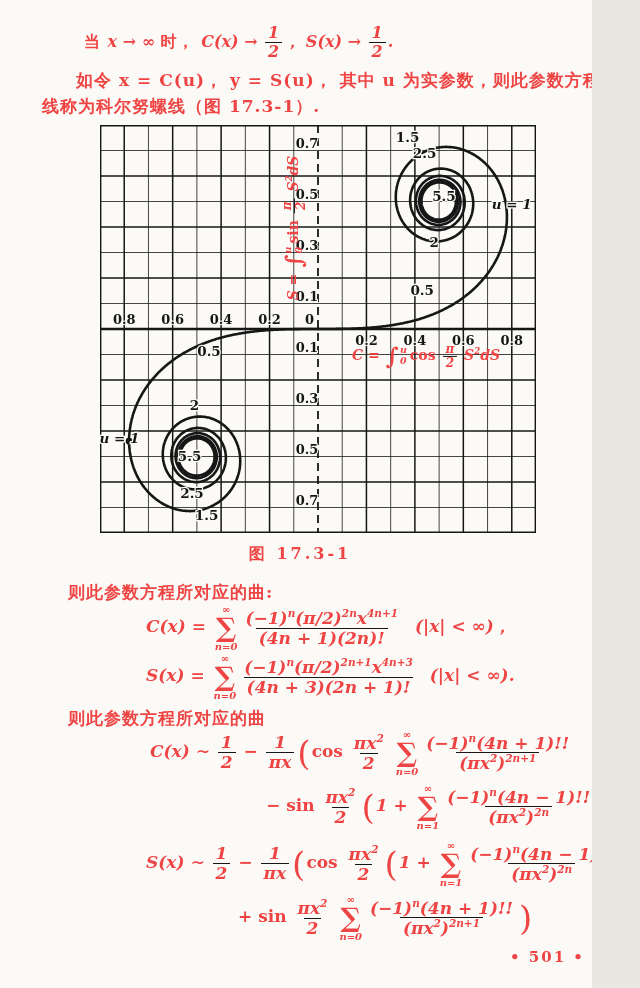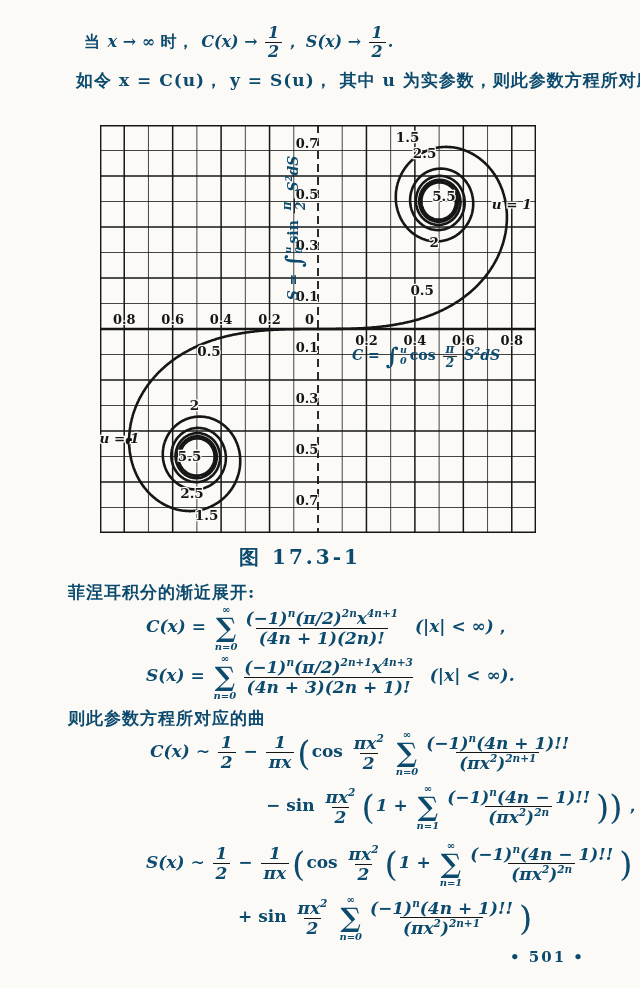--- a/index.html
+++ b/index.html
@@ -1,16 +1,16 @@
 <!DOCTYPE html>
 <html><head>
 <meta charset="utf-8">
 <style>
   html,body{margin:0;padding:0;background:#e9e7e2;}
-  .page{position:relative;width:640px;height:988px;background:#fbfaf6;color:#0c4a6e;
+  .page{position:relative;width:592px;height:988px;background:#fbfaf6;color:#ef4444;
         font-family:"DejaVu Serif","Liberation Serif",serif;overflow:hidden;}
   .cjk-line{position:absolute;font-size:17px;font-weight:700;letter-spacing:1px;white-space:pre;}
   .formula{position:absolute;white-space:pre;font-size:17px;font-style:italic;font-weight:600;
            font-family:"DejaVu Serif","Liberation Serif",serif;}
   .formula .cjk{font-style:normal;font-weight:700;letter-spacing:1px;}
   .formula .rm{font-style:normal;}
   .frac{display:inline-flex;flex-direction:column;align-items:center;vertical-align:middle;
         line-height:1.12;margin:0 2px;text-align:center;}
   .fn{padding:0 3px;}
   .fd{border-top:1.7px solid #161616;padding:0 3px;}
@@ -28,21 +28,21 @@
          line-height:1.15;margin-left:1px;margin-right:2px;}
   .figure{position:absolute;left:100px;top:125px;width:436px;height:408px;}
   .figure svg{position:absolute;left:0;top:0;}
   .axis-s{position:absolute;left:194px;top:103px;transform:translate(-50%,-50%) rotate(-90deg);
           font-size:14px;white-space:pre;}
   .axis-c{position:absolute;left:326px;top:231px;transform:translate(-50%,-50%);
           font-size:14px;white-space:pre;}
   .axis-s .frac,.axis-c .frac{font-size:12px;line-height:1.05;}
   .axis-s sup,.axis-c sup{font-size:8.5px;}
   .caption{position:absolute;left:20px;top:544px;width:560px;text-align:center;
-           font-size:20px;font-weight:700;letter-spacing:3px;}
+           font-size:16px;font-weight:700;letter-spacing:3px;}
   .pagenum{position:absolute;left:510px;top:948px;font-size:15px;font-weight:700;letter-spacing:2px;}
   .l-limit{left:84px;top:24px;font-size:16px;}
   .l-para1{left:76px;top:69px;}
   .l-para2{left:42px;top:95px;}
   .l-hdr1{left:68px;top:581px;}
   .l-hdr2{left:68px;top:707px;}
   .f-cs{left:146px;top:604px;}
   .f-ss{left:146px;top:653px;}
   .f-ca1{left:150px;top:729px;}
   .f-ca2{left:266px;top:783px;}
@@ -50,20 +50,21 @@
   .f-sa2{left:238px;top:894px;}
 </style>
 </head>
 <body>
 
 <div class="page">
 
   <div class="formula l-limit"><span class="cjk">当 </span><span class="tok">x → ∞ </span><span class="cjk">时， </span><span class="tok">C(x) → </span><span class="frac"><span class="fn"><span class="tok">1</span></span><span class="fd"><span class="tok">2</span></span></span><span class="tok">， S(x) → </span><span class="frac"><span class="fn"><span class="tok">1</span></span><span class="fd"><span class="tok">2</span></span></span><span class="tok">.</span></div>
 
   <div class="cjk-line l-para1">如令 x = C(u)， y = S(u)， 其中 u 为实参数，则此参数方程所对应的曲</div>
+  <div class="cjk-line l-para2">线称为科尔努螺线（图 17.3-1）.</div>
 
   <div class="figure">
     <svg id="plot" width="436" height="408" viewBox="0 0 436 408">
         <line x1="0" y1="0" x2="0" y2="408" stroke="#161616" stroke-width="2.8"></line>
         <line x1="24.222222222222214" y1="0" x2="24.222222222222214" y2="408" stroke="#161616" stroke-width="1.5"></line>
         <line x1="48.44444444444446" y1="0" x2="48.44444444444446" y2="408" stroke="#161616" stroke-width="0.8"></line>
         <line x1="72.66666666666667" y1="0" x2="72.66666666666667" y2="408" stroke="#161616" stroke-width="1.5"></line>
         <line x1="96.8888888888889" y1="0" x2="96.8888888888889" y2="408" stroke="#161616" stroke-width="0.8"></line>
         <line x1="121.11111111111111" y1="0" x2="121.11111111111111" y2="408" stroke="#161616" stroke-width="1.5"></line>
         <line x1="145.33333333333334" y1="0" x2="145.33333333333334" y2="408" stroke="#161616" stroke-width="0.8"></line>
@@ -128,21 +129,21 @@
         <text x="89.62222222222222" y="336" text-anchor="middle" font-size="13.5px" fill="#161616" style="font-family:&quot;DejaVu Serif&quot;,&quot;Liberation Serif&quot;,serif;font-weight:700;" paint-order="stroke" stroke="#fbfaf6" stroke-width="2.5">5.5</text>
         <text x="92.04444444444444" y="372.97499999999997" text-anchor="middle" font-size="13.5px" fill="#161616" style="font-family:&quot;DejaVu Serif&quot;,&quot;Liberation Serif&quot;,serif;font-weight:700;" paint-order="stroke" stroke="#fbfaf6" stroke-width="2.5">2.5</text>
         <text x="106.57777777777777" y="394.65" text-anchor="middle" font-size="13.5px" fill="#161616" style="font-family:&quot;DejaVu Serif&quot;,&quot;Liberation Serif&quot;,serif;font-weight:700;" paint-order="stroke" stroke="#fbfaf6" stroke-width="2.5">1.5</text>
       </svg>
     <div class="formula axis-s"><span class="tok">S = </span><span class="intw"><span class="intsign">∫</span><span class="ilims"><span>u</span><span>0</span></span></span><span class="rm">sin </span><span class="frac"><span class="fn"><span class="tok">π</span></span><span class="fd"><span class="tok">2</span></span></span><span class="tok"> S</span><sup>2</sup><span class="tok">dS</span></div>
     <div class="formula axis-c"><span class="tok">C = </span><span class="intw"><span class="intsign">∫</span><span class="ilims"><span>u</span><span>0</span></span></span><span class="rm">cos </span><span class="frac"><span class="fn"><span class="tok">π</span></span><span class="fd"><span class="tok">2</span></span></span><span class="tok"> S</span><sup>2</sup><span class="tok">dS</span></div>
   </div>
 
   <div class="caption">图  17.3-1</div>
 
-  <div class="cjk-line l-hdr1">菲涅耳积分的渐近展开:</div>
+  <div class="cjk-line l-hdr1">则此参数方程所对应的曲:</div>
 
   <div class="formula f-cs"><span class="tok">C(x) = </span><span class="sum"><span class="lim">∞</span><span class="sig">∑</span><span class="lim">n=0</span></span><span class="frac"><span class="fn"><span class="tok">(−1)</span><sup>n</sup><span class="tok">(π/2)</span><sup>2n</sup><span class="tok">x</span><sup>4n+1</sup></span><span class="fd"><span class="tok">(4n + 1)(2n)!</span></span></span><span class="sp" style="width: 12px;"></span><span class="tok">(|x| &lt; ∞)，</span></div>
   <div class="formula f-ss"><span class="tok">S(x) = </span><span class="sum"><span class="lim">∞</span><span class="sig">∑</span><span class="lim">n=0</span></span><span class="frac"><span class="fn"><span class="tok">(−1)</span><sup>n</sup><span class="tok">(π/2)</span><sup>2n+1</sup><span class="tok">x</span><sup>4n+3</sup></span><span class="fd"><span class="tok">(4n + 3)(2n + 1)!</span></span></span><span class="sp" style="width: 12px;"></span><span class="tok">(|x| &lt; ∞).</span></div>
 
   <div class="cjk-line l-hdr2">则此参数方程所对应的曲</div>
 
   <div class="formula f-ca1"><span class="tok">C(x) ∼ </span><span class="frac"><span class="fn"><span class="tok">1</span></span><span class="fd"><span class="tok">2</span></span></span><span class="tok"> − </span><span class="frac"><span class="fn"><span class="tok">1</span></span><span class="fd"><span class="tok">πx</span></span></span><span class="big">(</span><span class="rm">cos </span><span class="frac"><span class="fn"><span class="tok">πx</span><sup>2</sup></span><span class="fd"><span class="tok">2</span></span></span><span class="sp" style="width: 4px;"></span><span class="sum"><span class="lim">∞</span><span class="sig">∑</span><span class="lim">n=0</span></span><span class="frac"><span class="fn"><span class="tok">(−1)</span><sup>n</sup><span class="tok">(4n + 1)!!</span></span><span class="fd"><span class="tok">(πx</span><sup>2</sup><span class="tok">)</span><sup>2n+1</sup></span></span></div>
   <div class="formula f-ca2"><span class="tok">− </span><span class="rm">sin </span><span class="frac"><span class="fn"><span class="tok">πx</span><sup>2</sup></span><span class="fd"><span class="tok">2</span></span></span><span class="big">(</span><span class="tok">1 + </span><span class="sum"><span class="lim">∞</span><span class="sig">∑</span><span class="lim">n=1</span></span><span class="frac"><span class="fn"><span class="tok">(−1)</span><sup>n</sup><span class="tok">(4n − 1)!!</span></span><span class="fd"><span class="tok">(πx</span><sup>2</sup><span class="tok">)</span><sup>2n</sup></span></span><span class="big">))</span><span class="tok">，</span></div>
   <div class="formula f-sa1"><span class="tok">S(x) ∼ </span><span class="frac"><span class="fn"><span class="tok">1</span></span><span class="fd"><span class="tok">2</span></span></span><span class="tok"> − </span><span class="frac"><span class="fn"><span class="tok">1</span></span><span class="fd"><span class="tok">πx</span></span></span><span class="big">(</span><span class="rm">cos </span><span class="frac"><span class="fn"><span class="tok">πx</span><sup>2</sup></span><span class="fd"><span class="tok">2</span></span></span><span class="big">(</span><span class="tok">1 + </span><span class="sum"><span class="lim">∞</span><span class="sig">∑</span><span class="lim">n=1</span></span><span class="frac"><span class="fn"><span class="tok">(−1)</span><sup>n</sup><span class="tok">(4n − 1)!!</span></span><span class="fd"><span class="tok">(πx</span><sup>2</sup><span class="tok">)</span><sup>2n</sup></span></span><span class="big">)</span></div>
   <div class="formula f-sa2"><span class="tok">+ </span><span class="rm">sin </span><span class="frac"><span class="fn"><span class="tok">πx</span><sup>2</sup></span><span class="fd"><span class="tok">2</span></span></span><span class="sp" style="width: 4px;"></span><span class="sum"><span class="lim">∞</span><span class="sig">∑</span><span class="lim">n=0</span></span><span class="frac"><span class="fn"><span class="tok">(−1)</span><sup>n</sup><span class="tok">(4n + 1)!!</span></span><span class="fd"><span class="tok">(πx</span><sup>2</sup><span class="tok">)</span><sup>2n+1</sup></span></span><span class="big">)</span></div>

